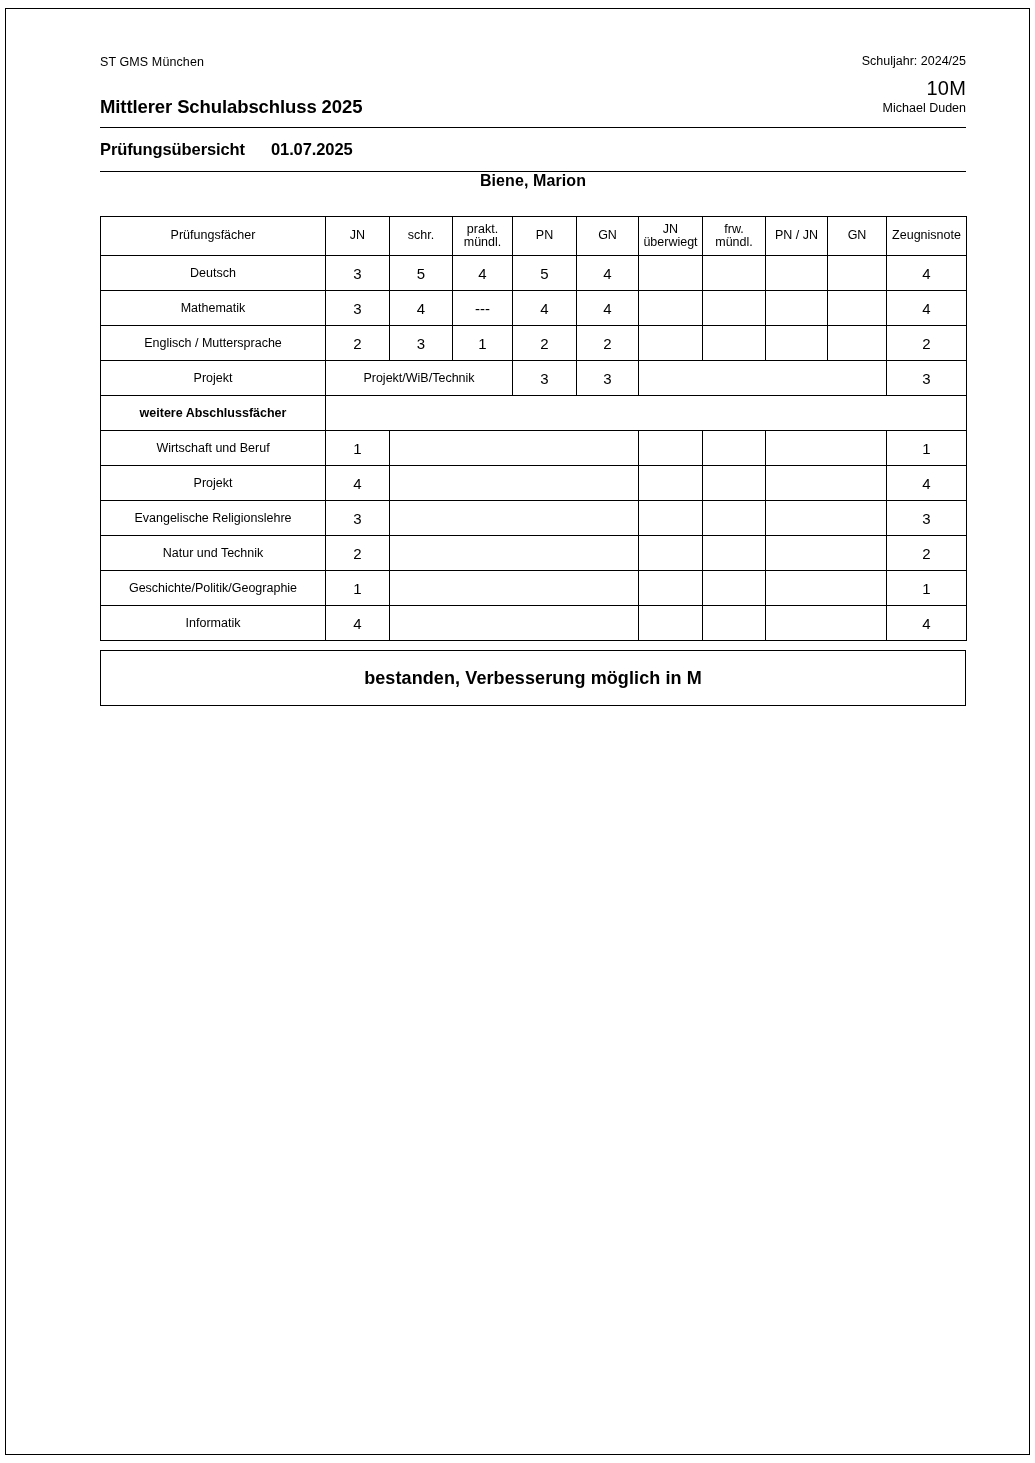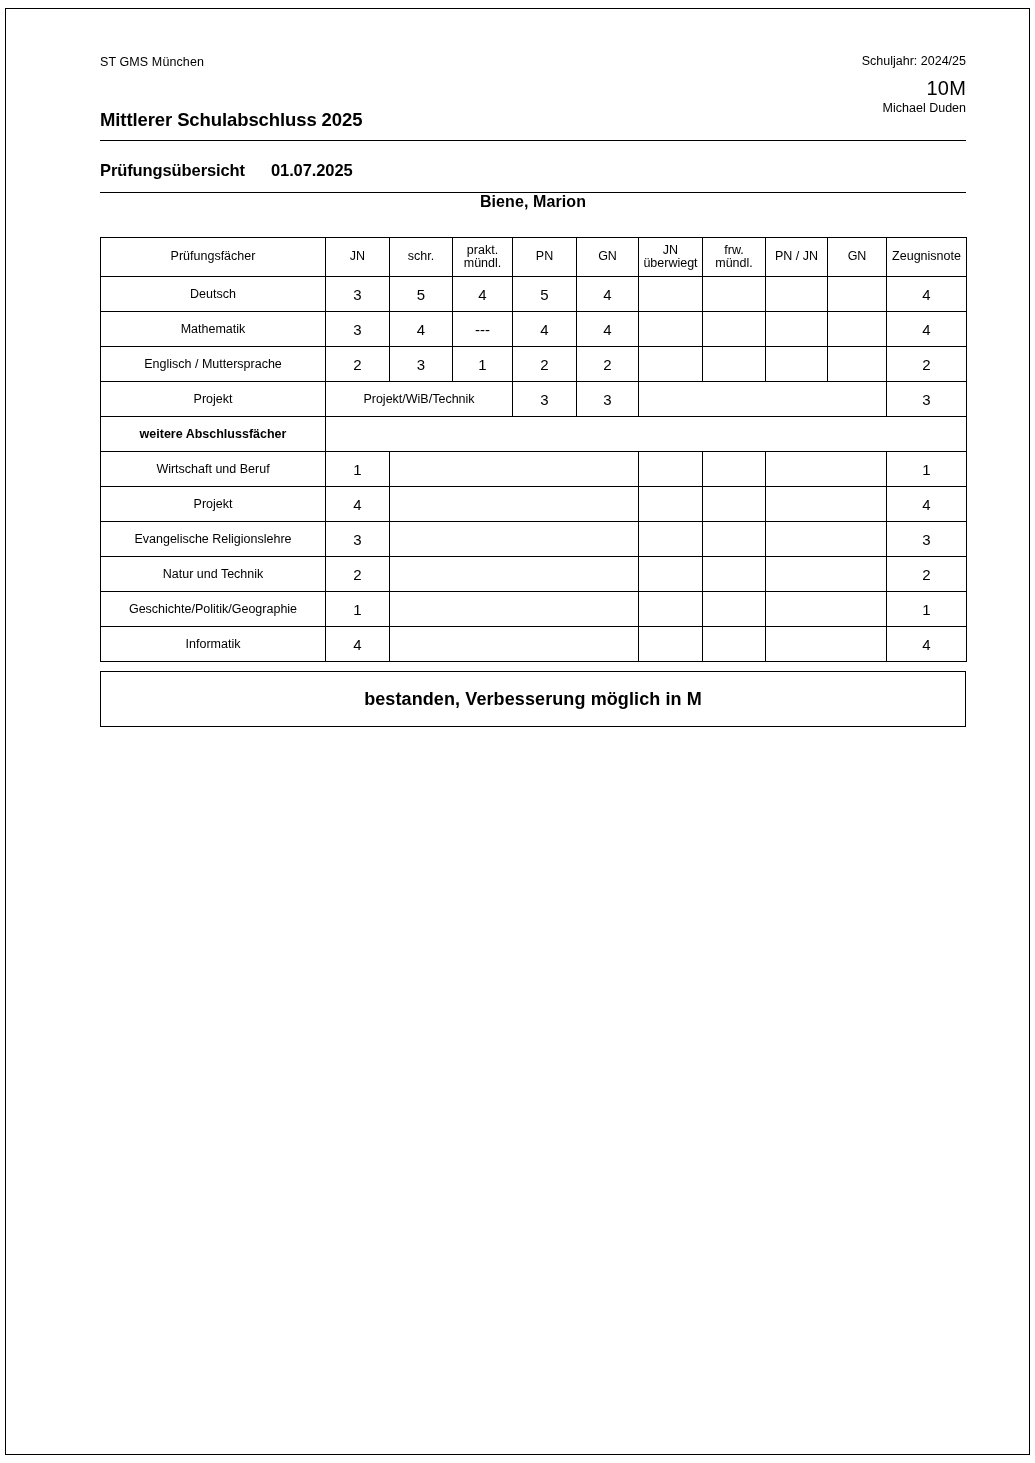--- a/index.html
+++ b/index.html
@@ -69,36 +69,36 @@
     margin-top: 10px;
     letter-spacing: 0.2px;
   }
   .hdr-lehrer {
     font-size: 12.5px;
     margin-top: 3px;
   }
 
   .title-row {
     position: relative;
-    margin-top: 31px;
+    margin-top: 18px;
     height: 26px;
   }
   .doc-title {
     font-size: 18.5px;
     font-weight: bold;
     letter-spacing: -0.1px;
   }
   .rule {
     border-bottom: 1.5px solid #000000;
     height: 0;
     margin-top: 5px;
   }
 
   .subtitle-row {
-    margin-top: 20px;
+    margin-top: 12px;
     height: 26px;
     display: flex;
     align-items: baseline;
   }
   .subtitle {
     font-size: 16.5px;
     font-weight: bold;
     letter-spacing: -0.1px;
   }
   .subtitle-date {

